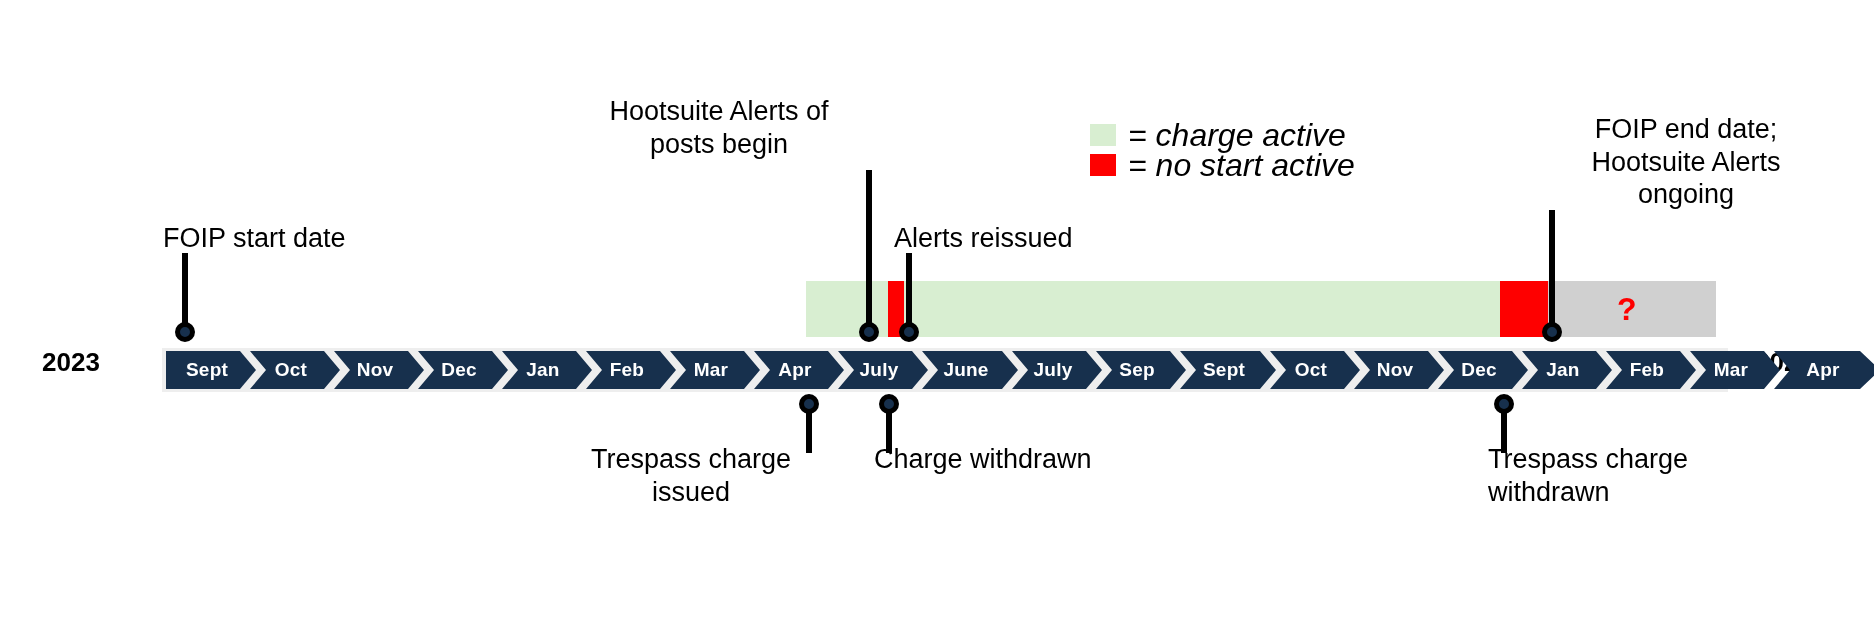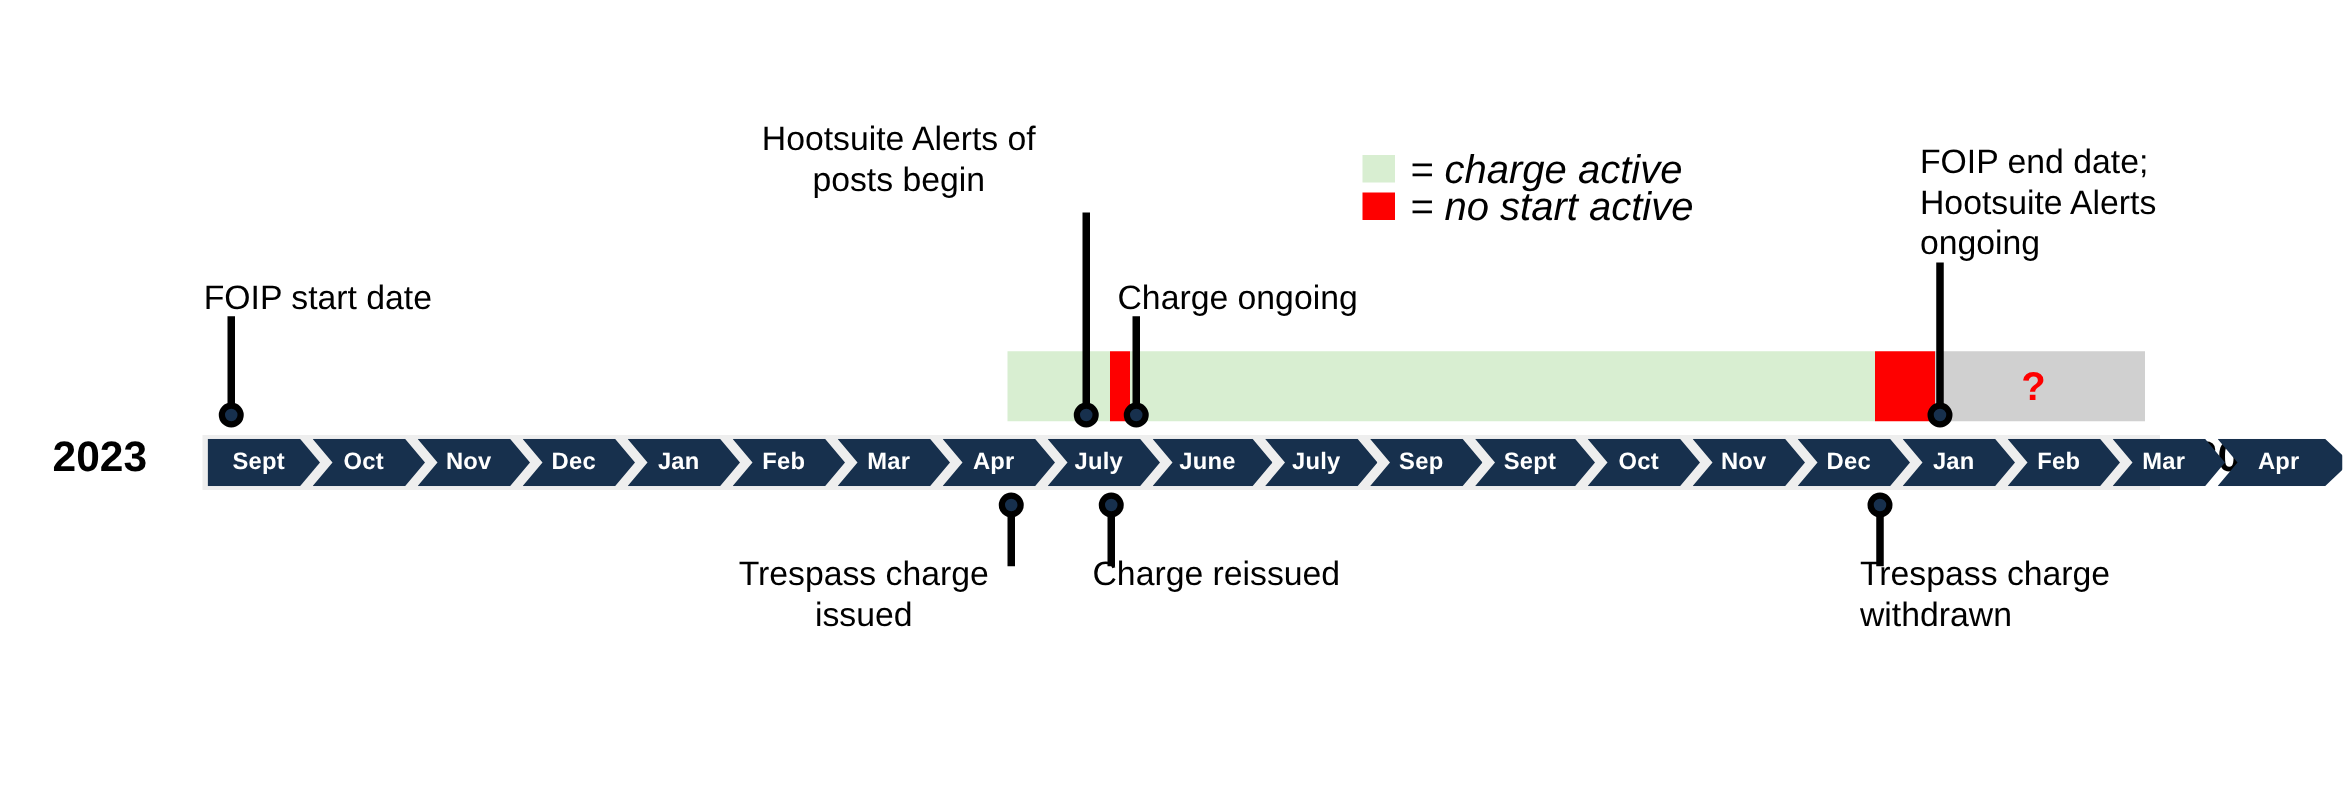--- a/index.html
+++ b/index.html
@@ -18,21 +18,21 @@
     height: 638px;
     overflow: hidden;
     background: #ffffff;
   }
 
   
   .abs { position: absolute; }
 
   
   .year {
-    font-size: 34px;
+    font-size: 26px;
     font-weight: bold;
     letter-spacing: 0px;
     color: #000;
     white-space: nowrap;
     line-height: 1;
   }
 
   
   #band {
     position: absolute;
@@ -258,30 +258,30 @@
   <div class="marker" style="left:1501px; top:0;">
     <div class="stem" style="top:398px; height:55px;"></div>
     <div class="dot" style="top:394px;"></div>
   </div>
 
   <div class="note l" style="left:163px; top:222px;">FOIP start date</div>
 
   <div class="note c" style="left:569px; top:95px; width:300px;">Hootsuite Alerts of
 posts begin</div>
 
-  <div class="note l" style="left:894px; top:222px;">Charge ongoing</div>
-
-  <div class="note l" style="left:1536px; top:113px; width:300px;">FOIP end date;
+  <div class="note l" style="left:894px; top:222px;">Alerts reissued</div>
+
+  <div class="note l" style="left:1536px; top:113px; width:300px;text-align:center;">FOIP end date;
 Hootsuite Alerts
 ongoing</div>
 
   <div class="note c" style="left:546px; top:443px; width:290px;">Trespass charge
 issued</div>
 
-  <div class="note l" style="left:874px; top:443px;">Charge reissued</div>
+  <div class="note l" style="left:874px; top:443px;">Charge withdrawn</div>
 
   <div class="note l" style="left:1488px; top:443px; width:300px;">Trespass charge
 withdrawn</div>
 
   <div id="legend">
     <div class="legend-row">
       <div class="legend-sw green"></div>
       <div class="legend-txt">= charge active</div>
     </div>
     <div class="legend-row">

